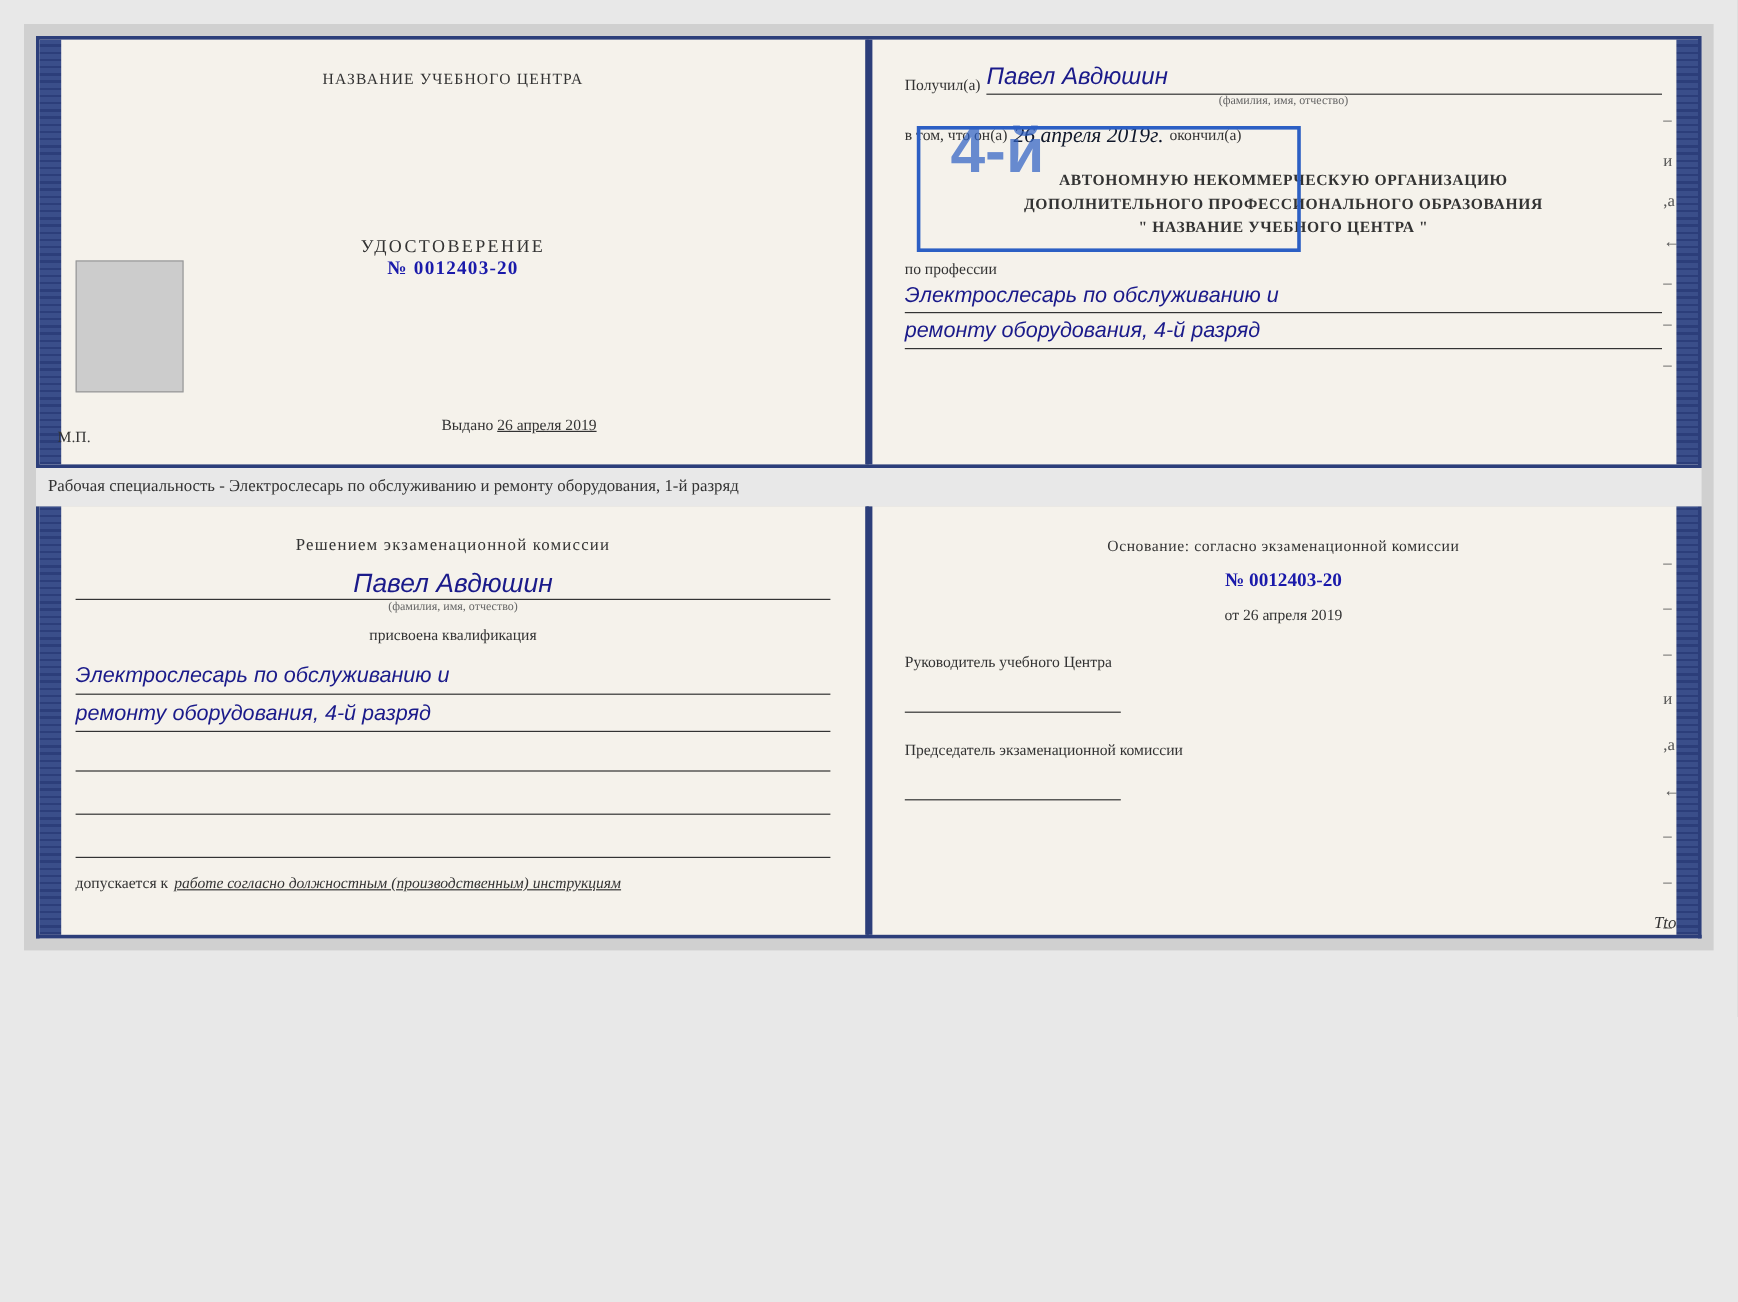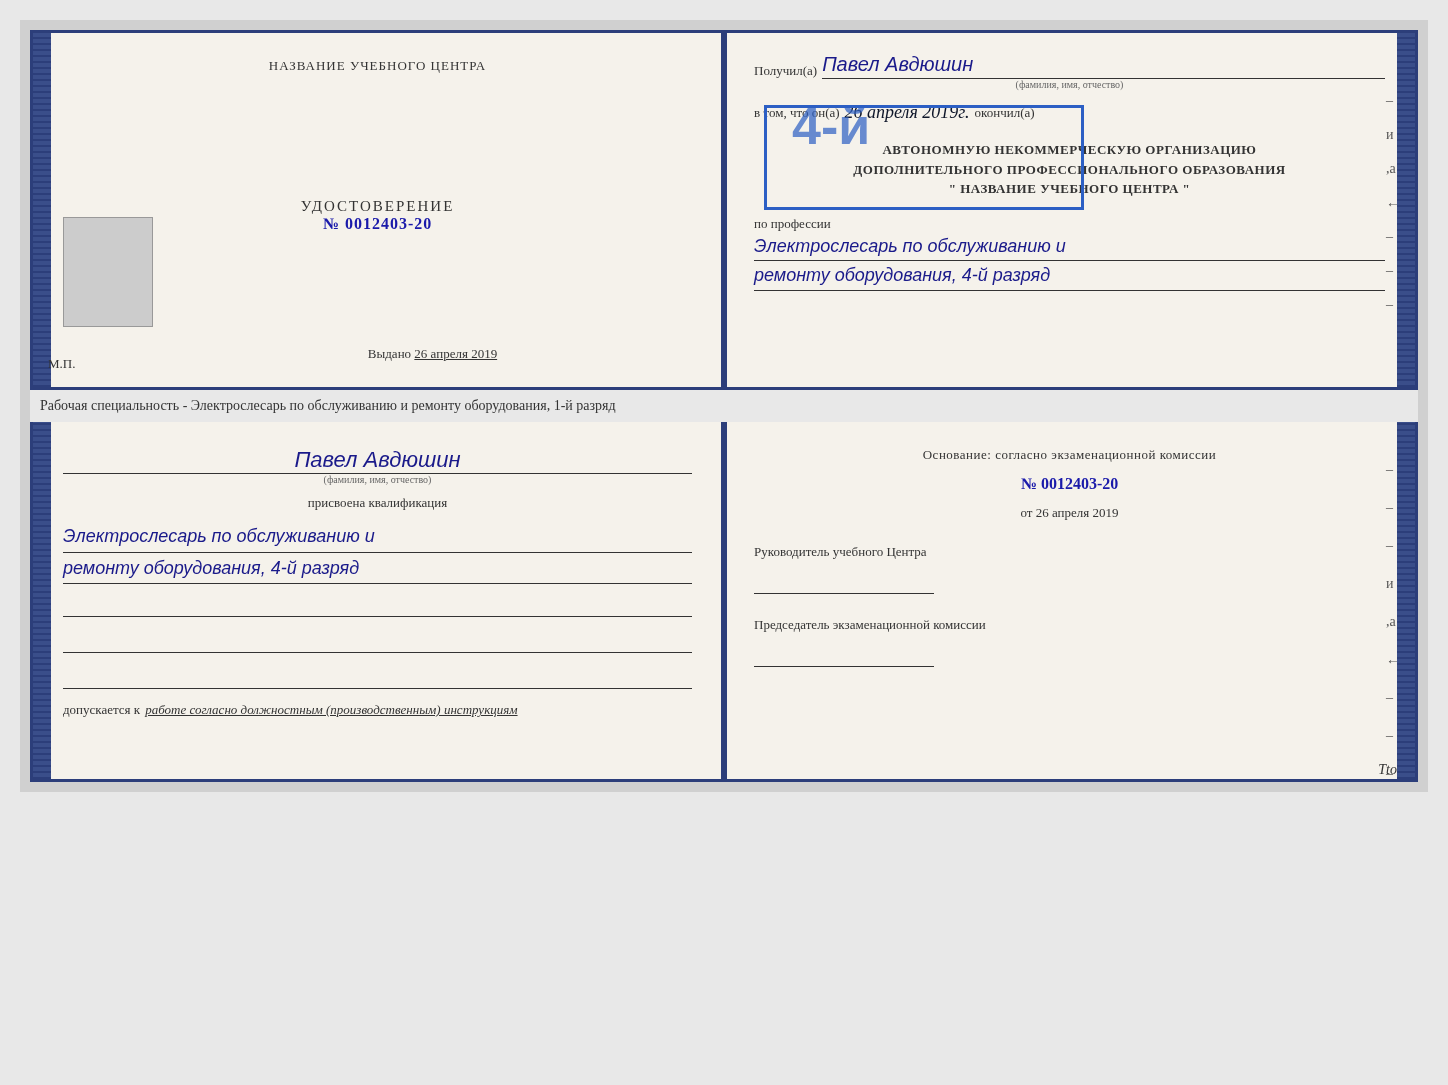--- a/index.html
+++ b/index.html
@@ -491,20 +491,21 @@
 
     <div class="booklet-binding binding-right"></div>
   </div>
 
   <div class="between-text">Рабочая специальность - Электрослесарь по обслуживанию и ремонту оборудования, 1-й разряд</div>
 
   <div class="bottom-booklet">
     <div class="booklet-binding binding-left"></div>
 
     <div class="bottom-left-page">
+      <div class="exam-commission-title">Решением экзаменационной комиссии</div>
       <div>
         <div class="name-handwritten">Павел Авдюшин</div>
         <div class="fio-sub">(фамилия, имя, отчество)</div>
       </div>
       <div class="assigned-text">присвоена квалификация</div>
       <div>
         <div class="qualification-hw">Электрослесарь по обслуживанию и</div>
         <div class="qualification-hw2">ремонту оборудования, 4-й разряд</div>
       </div>
       <div class="blank-line"></div>

